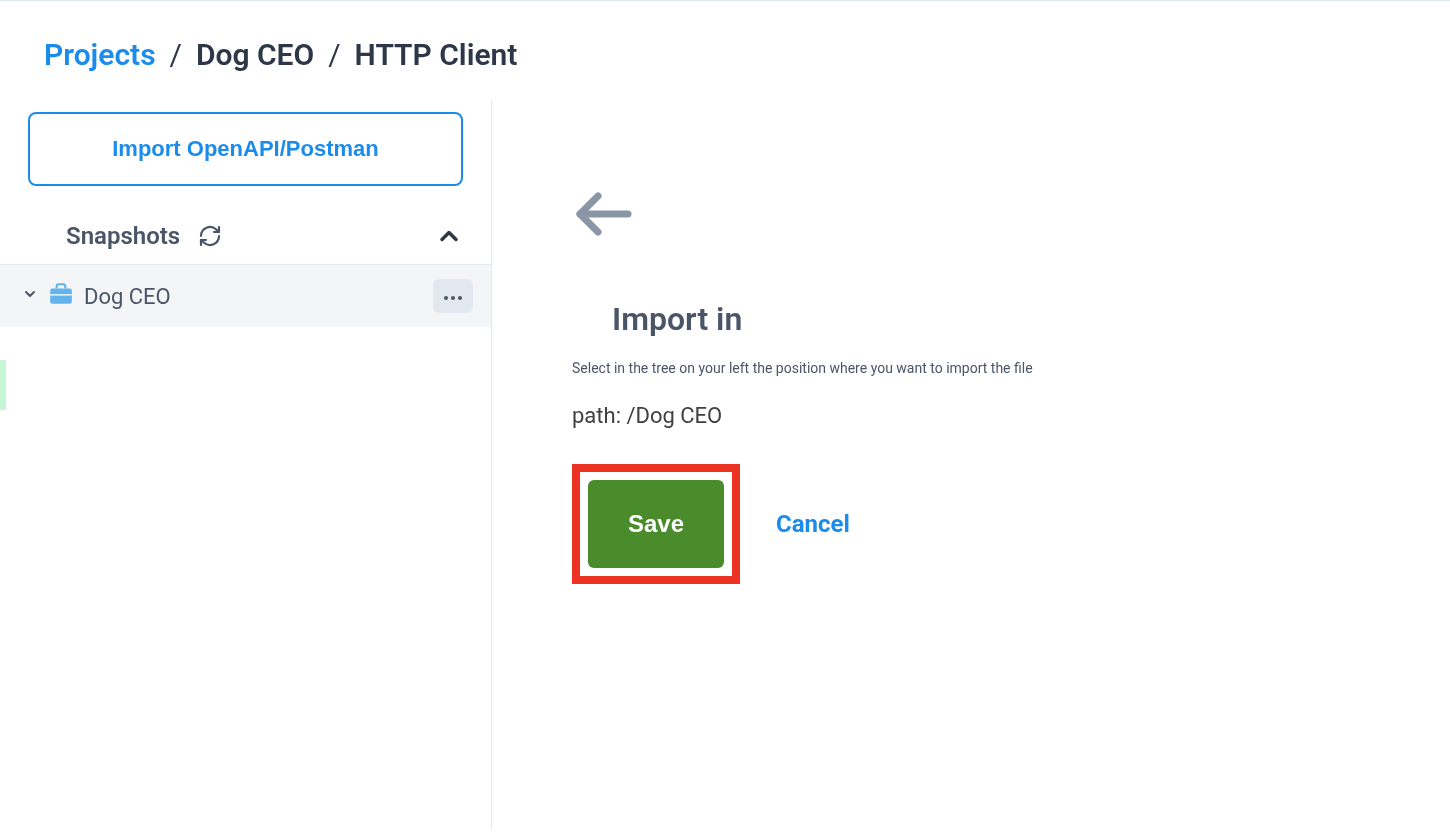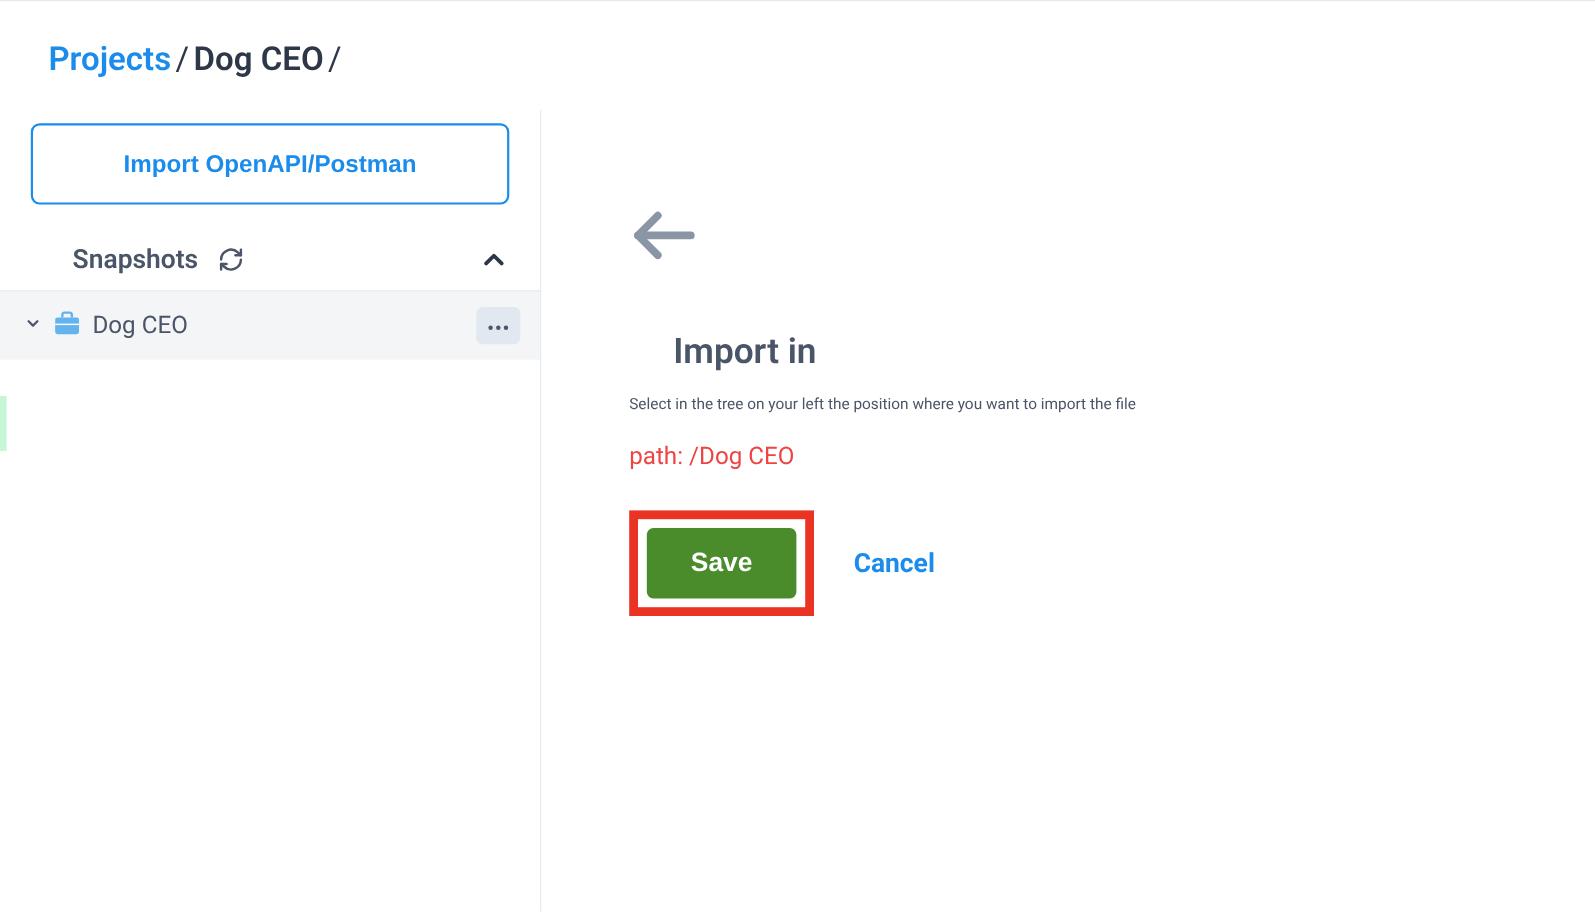--- a/index.html
+++ b/index.html
@@ -8,21 +8,21 @@
       background: #fff;
       color: #2d3748;
       width: 1450px;
       height: 838px;
       overflow: hidden;
       border-top: 1px solid #e2e8f0;
     }
     .breadcrumb {
       display: flex;
       align-items: center;
-      gap: 4px;
+      gap: 14px;
       padding: 36px 44px 28px 44px;
       font-size: 30px;
       font-weight: 600;
     }
     .breadcrumb a {
       color: #1b8ceb;
       text-decoration: none;
     }
     .breadcrumb .sep {
       color: #2d3748;
@@ -138,59 +138,60 @@
     }
     .panel-desc {
       font-size: 14px;
       color: #4a5568;
       line-height: 1.8;
       margin-bottom: 22px;
       max-width: 780px;
     }
     .panel-path {
       font-size: 22px;
-      color: #ef4444;
+      color: #404040;
       margin-bottom: 36px;
     }
     .actions {
       display: flex;
       align-items: center;
       gap: 36px;
     }
     .save-highlight {
       border: 8px solid #ea3323;
       padding: 8px;
       display: inline-block;
     }
     .save-btn {
       background: #4a8b2c;
       color: #fff;
       border: none;
       font-size: 24px;
       font-weight: 600;
-      padding: 18px 40px;
+      padding: 30px 40px;
       border-radius: 6px;
       cursor: pointer;
     }
     .cancel-link {
       color: #1b8ceb;
       font-size: 24px;
       font-weight: 700;
       text-decoration: none;
       cursor: pointer;
     }
   </style>
 </head>
 <body>
 
 <div class="breadcrumb">
   <a href="#">Projects</a>
   <span class="sep">/</span>
   <span class="crumb">Dog CEO</span>
   <span class="sep">/</span>
+  <span class="crumb">HTTP Client</span>
 </div>
 
 <div class="layout">
   <aside class="sidebar">
     <div class="green-bar"></div>
     <div class="import-btn-wrap">
       <button class="import-btn">Import OpenAPI/Postman</button>
     </div>
     <div class="snapshots-header">
       <div class="snapshots-left">

